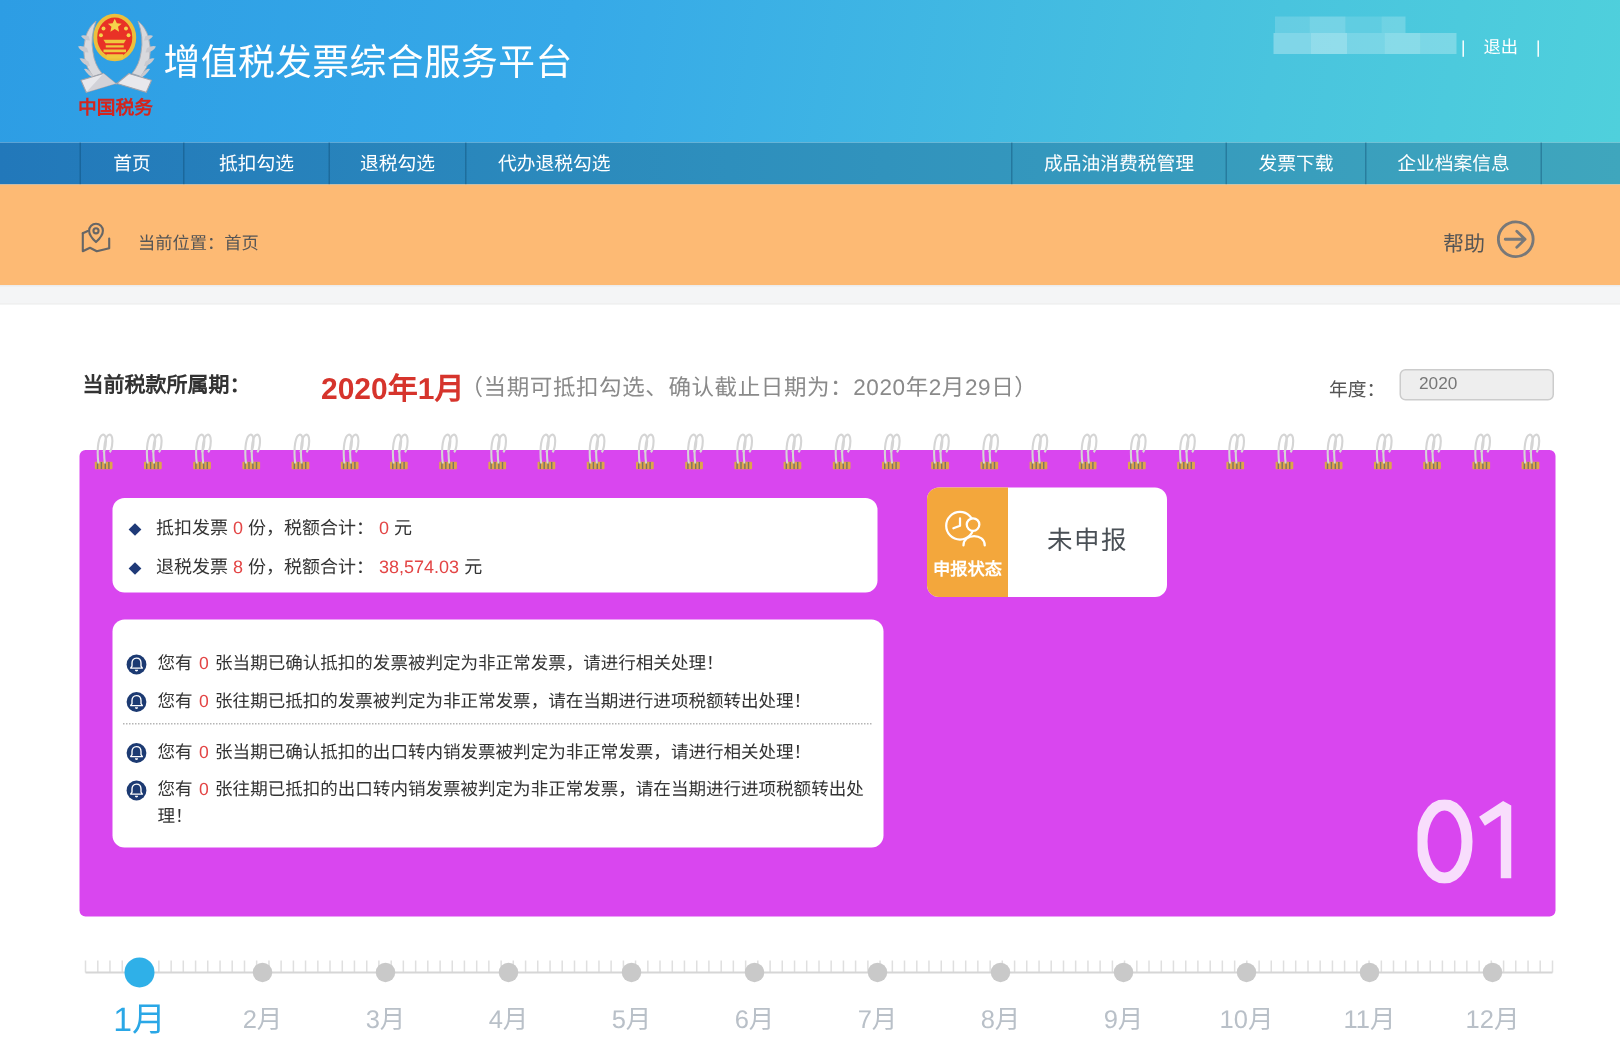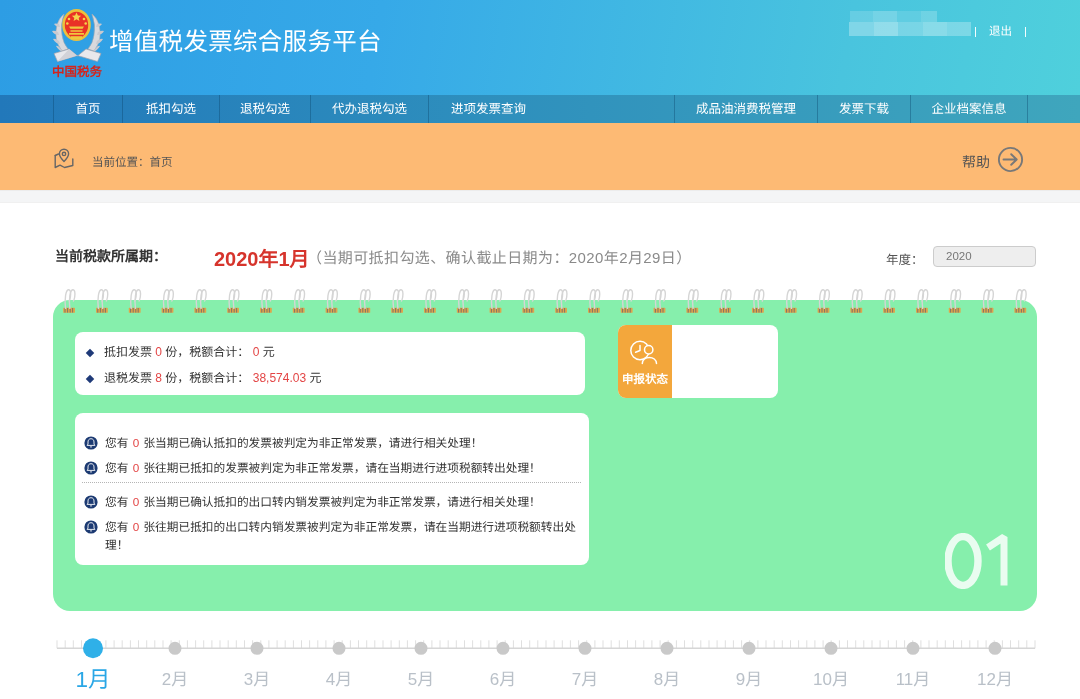--- a/index.html
+++ b/index.html
@@ -34,21 +34,21 @@
 .t1 { position:absolute; left:55px; top:245px; font-size:14px; font-weight:bold; color:#333; }
 .t2 { position:absolute; left:214px; top:243px; font-size:20px; font-weight:bold; color:#d6342c; }
 .t3 { position:absolute; left:307px; top:246px; font-size:15px; color:#8a8a8a; letter-spacing:0.4px; }
 .yr-lab { position:absolute; left:886px; top:249px; font-size:12.5px; color:#555; }
 .yr-box { position:absolute; left:933px; top:246px; width:103px; height:21px;
   background:#eee; border:1px solid #ccc; border-radius:4px;
   font-size:11.5px; color:#777; line-height:19px; padding-left:12px; }
 
 
 .panel { position:absolute; left:53px; top:300px; width:984px; height:311px;
-  background:#86efac; border-radius:17px; }
+  background:#d946ef; border-radius:4px; }
 .rings { position:absolute; left:0; top:-12px; width:984px; height:30px; }
 .card { position:absolute; background:#fff; border-radius:8px; }
 .card1 { left:22px; top:32px; width:510px; height:63px; padding:8px 0 0 0; }
 .cline { position:relative; height:25.5px; line-height:25.5px; font-size:12px; color:#333; padding-left:29px; }
 .cline .dm { position:absolute; left:12px; top:10px; width:6px; height:6px;
   background:#1f3a78; transform:rotate(45deg); }
 .cline b { font-weight:normal; color:#e34545; }
 .badge { position:absolute; left:565px; top:25px; width:160px; height:73px;
   background:#fff; border-radius:8px; }
 .badge-org { position:absolute; left:0; top:0; width:54px; height:73px;
@@ -117,21 +117,20 @@
     <div class="mos" style="left:923px;top:22px;width:24px;height:14px;background:rgba(255,255,255,.34)"></div>
     <div class="mos" style="left:947px;top:22px;width:24px;height:14px;background:rgba(255,255,255,.27)"></div>
     <div class="logout">|<b>退出</b>|</div>
   </div>
 
   <div class="nav">
     <div class="tab" style="left:53px;width:69px">首页</div>
     <div class="tab" style="left:122px;width:97px">抵扣勾选</div>
     <div class="tab" style="left:219px;width:91px">退税勾选</div>
     <div class="tab" style="left:310px;width:118px">代办退税勾选</div>
-    <div class="tab" style="left:428px;width:120px">进项发票查询</div>
     <div class="tab" style="left:674px;width:143px">成品油消费税管理</div>
     <div class="tab" style="left:817px;width:93px">发票下载</div>
     <div class="tab" style="left:910px;width:118px;border-right:1px solid rgba(8,62,100,.35)">企业档案信息</div>
   </div>
 
   <div class="crumb">
     <svg style="position:absolute;left:53px;top:25px" width="22" height="22" viewBox="0 0 22 22" fill="none" stroke="#666" stroke-width="1.4" stroke-linejoin="round" stroke-linecap="round">
       <path d="M2.2 7.5 L2.2 19.5 L7 17.2 L11.5 19.5 L19.8 17.5 L19.8 11"></path>
       <path d="M2.2 7.5 L5.5 6"></path>
       <path d="M11 1.2 a4.6 4.6 0 0 1 4.6 4.6 c0 3 -2.9 6 -4.6 7.6 c-1.7 -1.6 -4.6 -4.6 -4.6 -7.6 A4.6 4.6 0 0 1 11 1.2 Z"></path>
@@ -202,20 +201,21 @@
     <div class="badge">
       <div class="badge-org">
         <svg style="position:absolute;left:8px;top:11px" width="38" height="34" viewBox="0 0 38 34">
           <circle cx="14" cy="14.5" r="9.2" fill="none" stroke="#fff" stroke-width="1.5"></circle>
           <path d="M14 14.5 L14 9.6 M14 14.5 L9.6 16.2" stroke="#fff" stroke-width="1.5" stroke-linecap="round" fill="none"></path>
           <circle cx="22.7" cy="13.7" r="4.2" fill="#f3a73c" stroke="#fff" stroke-width="1.5"></circle>
           <path d="M16.3 27.6 C 16.3 19.4 30.5 19.4 30.5 27.6" fill="#f3a73c" stroke="#fff" stroke-width="1.5" stroke-linecap="round"></path>
         </svg>
         <div class="bt">申报状态</div>
       </div>
+      <div class="badge-txt">未申报</div>
     </div>
 
     <div class="card card2">
       <div class="nline"><svg class="bell" width="14" height="14" viewBox="0 0 14 14">
             <use href="#belldef"></use>
           </svg>您有 <b>0</b> 张当期已确认抵扣的发票被判定为非正常发票，请进行相关处理！</div>
       <div class="nline"><svg class="bell" width="14" height="14" viewBox="0 0 14 14">
             <use href="#belldef"></use>
           </svg>您有 <b>0</b> 张往期已抵扣的发票被判定为非正常发票，请在当期进行进项税额转出处理！</div>
       <hr class="dotline">

